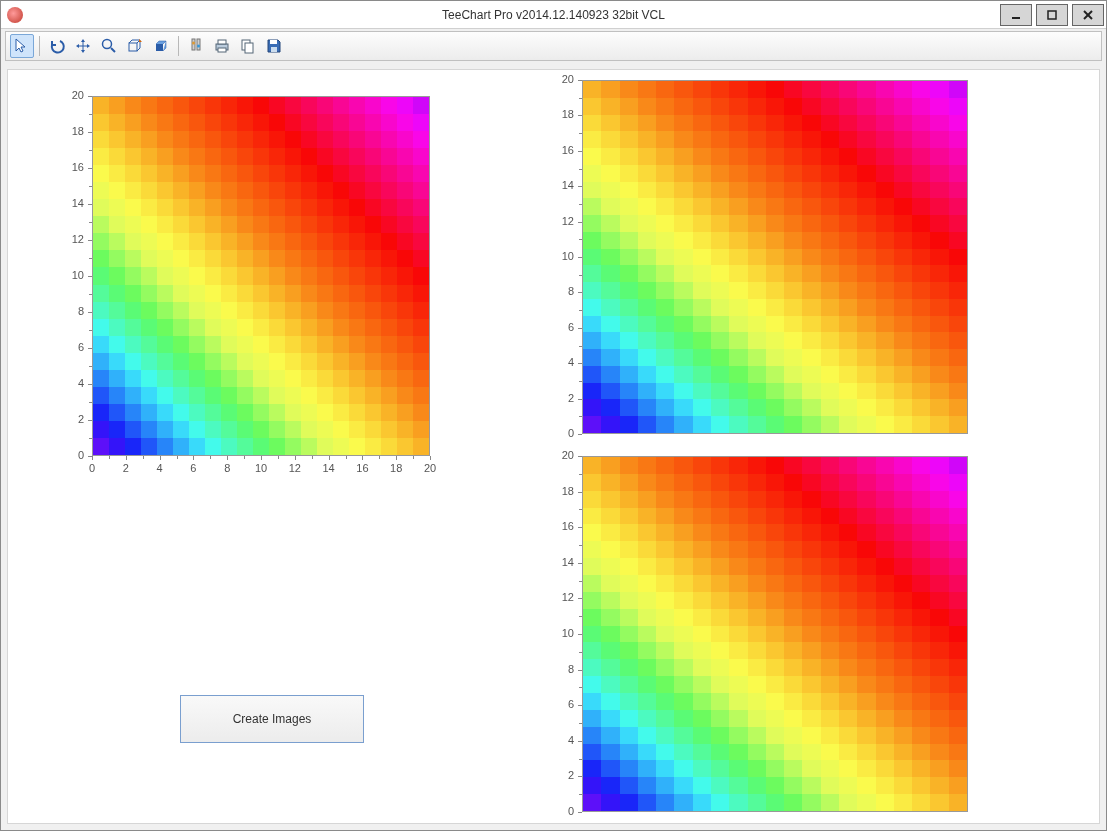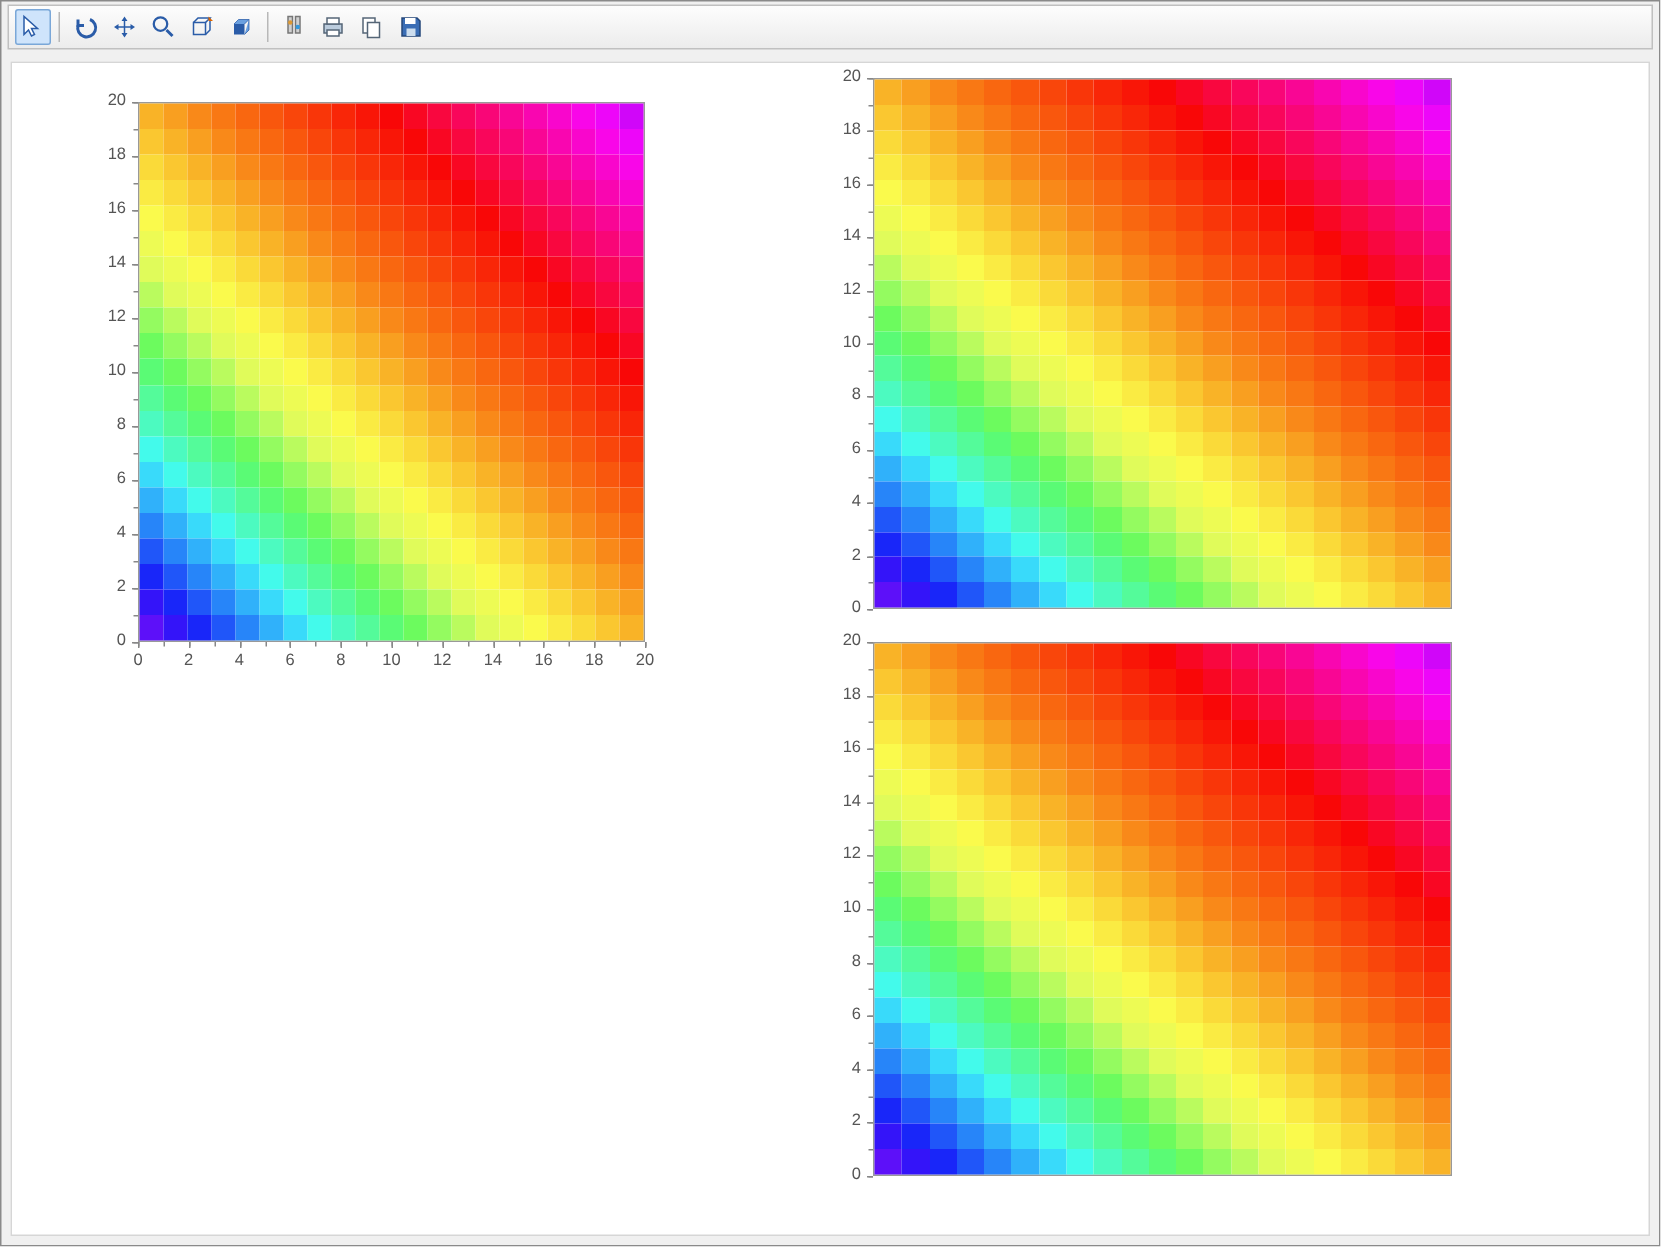--- a/index.html
+++ b/index.html
@@ -129,20 +129,42 @@
     justify-content: center;
     font-size: 12px;
     color: #333;
   }
 </style>
 </head>
 <body>
 
 <div class="window">
 
+  <div class="titlebar">
+    <div class="app-icon"></div>
+    <div class="title-text">TeeChart Pro v2014.12.140923 32bit VCL</div>
+    <div class="win-controls">
+      <div class="win-btn">
+          <svg width="12" height="12">
+            <line x1="2" y1="9" x2="10" y2="9" stroke="#222" stroke-width="2"></line>
+          </svg>
+        </div>
+      <div class="win-btn">
+          <svg width="12" height="12">
+            <rect x="2" y="2" width="8" height="8" fill="none" stroke="#222" stroke-width="1.5"></rect>
+          </svg>
+        </div>
+      <div class="win-btn">
+          <svg width="12" height="12">
+            <line x1="2" y1="2" x2="10" y2="10" stroke="#222" stroke-width="2"></line>
+            <line x1="10" y1="2" x2="2" y2="10" stroke="#222" stroke-width="2"></line>
+          </svg>
+        </div>
+    </div>
+  </div>
 
   <div class="toolbar">
     <div class="tbtn active">
       <svg viewBox="0 0 18 18">
           <path d="M3 2 L3 14 L6 11 L8 15 L10 14 L8 10 L12 10 Z" fill="#fff" stroke="#2a5ca8" stroke-width="1"></path>
         </svg>
     </div>
     <div class="tsep"></div>
     <div class="tbtn">
       <svg viewBox="0 0 18 18">
@@ -202,20 +224,23 @@
       <svg viewBox="0 0 18 18">
           <path d="M3 3 L13 3 L15 5 L15 15 L3 15 Z" fill="#3a6db5" stroke="#24477a"></path>
           <rect x="5" y="3" width="7" height="4" fill="#fff"></rect>
           <rect x="6" y="10" width="6" height="5" fill="#cde"></rect>
         </svg>
     </div>
   </div>
 
   <div class="client" id="client">
 
+    <button class="btn-create">
+      <span>Create Images</span>
+    </button>
 
   <div class="chart-panel" style="left: 50px; top: 18px; width: 380px; height: 400px;">
         <div class="chart-frame" style="left: 34px; top: 8px; width: 338px; height: 360px;">
           <div class="heatmap" style="inset: 0px; grid-template-columns: repeat(21, 1fr); grid-template-rows: repeat(21, 1fr);">
             <div class="cell" style="background: rgb(249, 179, 39);"></div>
             <div class="cell" style="background: rgb(249, 159, 32);"></div>
             <div class="cell" style="background: rgb(249, 137, 25);"></div>
             <div class="cell" style="background: rgb(249, 120, 20);"></div>
             <div class="cell" style="background: rgb(249, 103, 16);"></div>
             <div class="cell" style="background: rgb(249, 87, 13);"></div>

